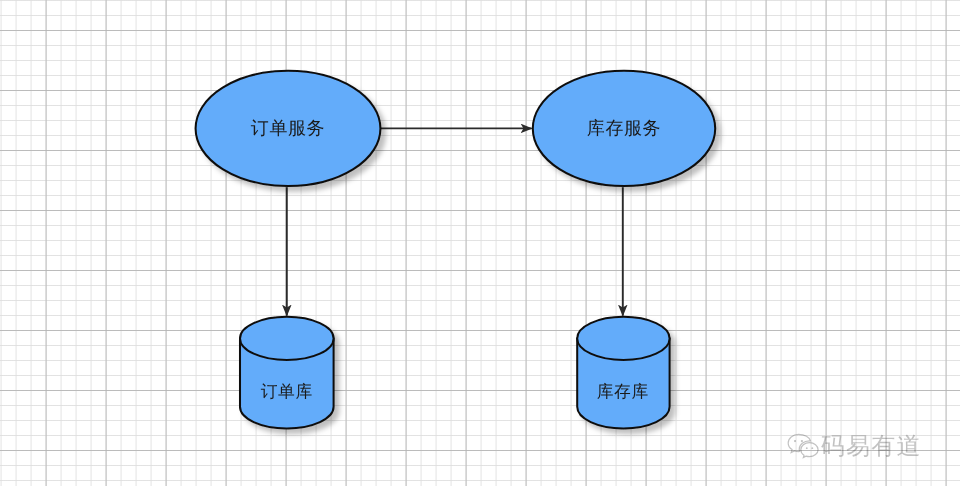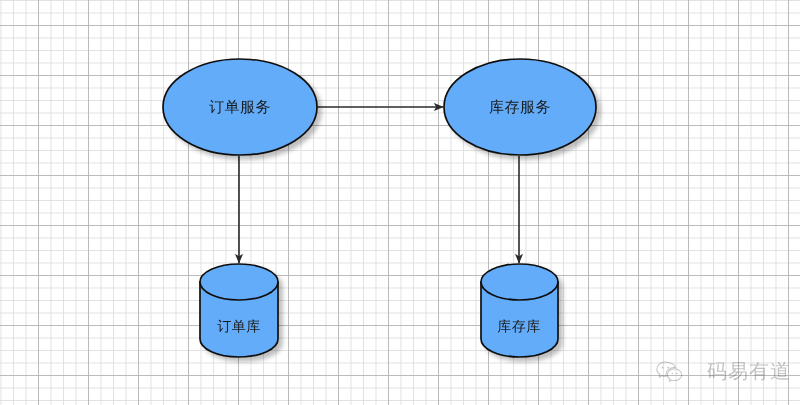--- a/index.html
+++ b/index.html
@@ -50,21 +50,21 @@
     font-size: 14px;
     fill: #1a1a1a;
     text-anchor: middle;
     dominant-baseline: middle;
     letter-spacing: 0.5px;
   }
   .watermark {
     position: absolute;
     display: flex;
     align-items: center;
-    gap: 24px;
+    gap: 1px;
     opacity: 0.30;
     pointer-events: none;
   }
   .watermark-text {
     font-family: "DejaVu Sans", "Liberation Sans", sans-serif;
     font-size: 20px;
     color: #3a3a3a;
     letter-spacing: 1px;
     white-space: nowrap;
   }

